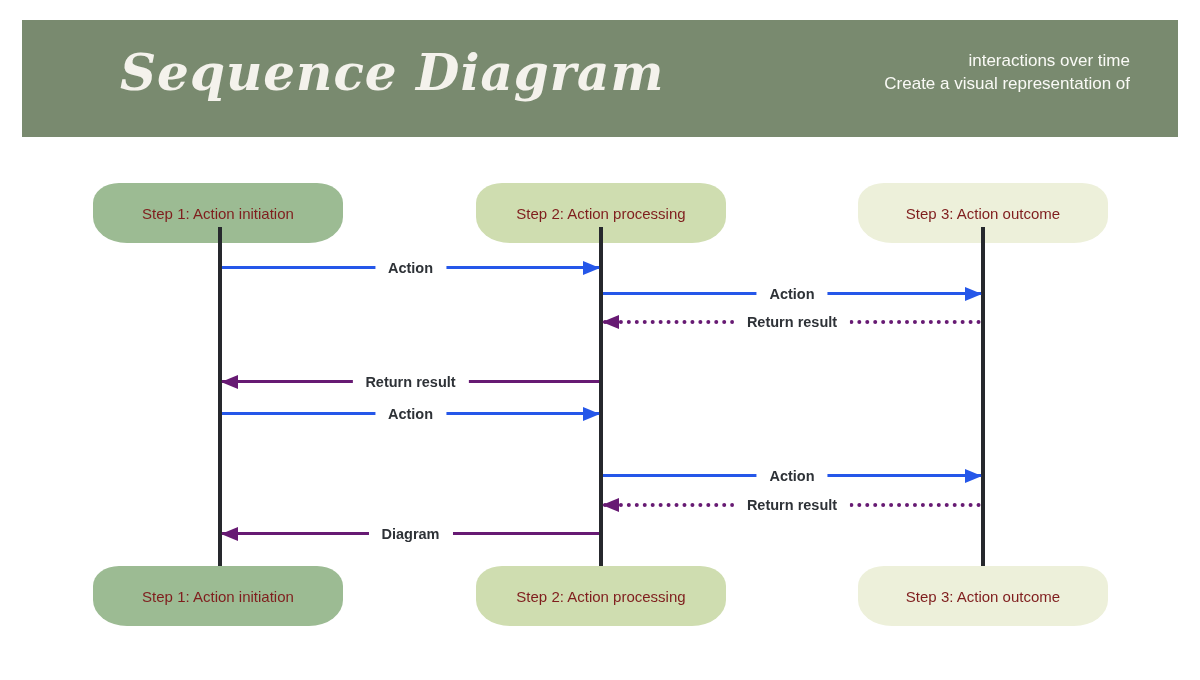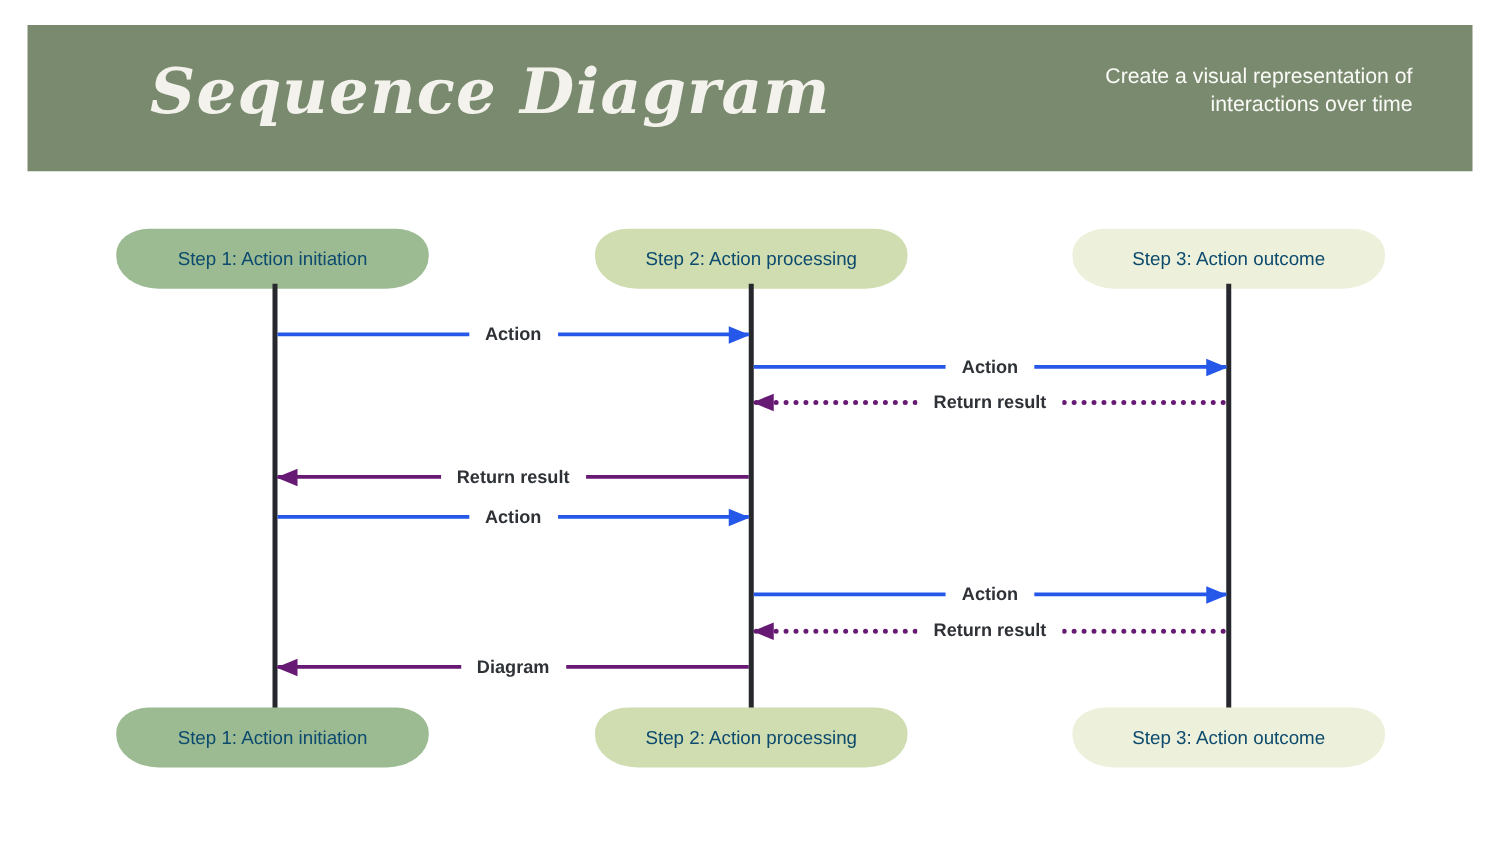--- a/index.html
+++ b/index.html
@@ -17,24 +17,24 @@
     font-style: italic; font-weight: bold;
     font-size: 50px; letter-spacing: 1px;
     color: #f4f2ec;
   }
   .header-subtitle {
     text-align: right; font-size: 17px; line-height: 1.35; color: #fafaf6;
   }
 
   
   .actor-box {
-    position: absolute; width: 250px; height: 48px;
+    position: absolute; width: 250px; height: 60px;
     border-radius: 26px 26px 34px 34px / 20px 20px 26px 26px;
     display: flex; align-items: center; justify-content: center;
-    font-size: 15px; color: #0c4a6e;
+    font-size: 15px; color: #7f1d1d;
   }
   .lifeline {
     position: absolute; width: 4px; top: 227px; height: 340px;
   }
 
   
   .msg { position: absolute; height: 0; }
   .msg .line {
     position: absolute; left: 0; top: 0; width: 100%; height: 0;
     border-top-width: 3px; border-top-style: solid;
@@ -51,22 +51,22 @@
     background: #ffffff; padding: 1px 13px;
     font-size: 14.5px; font-weight: bold; color: #2e3237; white-space: nowrap;
   }
 </style>
 </head>
 <body>
 
 <div class="header" style="background-color: rgb(121, 138, 111);">
   <div class="header-title" style="color: rgb(244, 242, 236);">Sequence Diagram</div>
   <div class="header-subtitle">
+    <div>interactions over time</div>
     <div>Create a visual representation of</div>
-    <div>interactions over time</div>
   </div>
 </div>
 
 <div class="actor-box" style="left: 93px; top: 183px; background-color: rgb(156, 187, 147);">
   <span>Step 1: Action initiation</span>
 </div>
 <div class="actor-box" style="left: 476px; top: 183px; background-color: rgb(207, 221, 176);">
   <span>Step 2: Action processing</span>
 </div>
 <div class="actor-box" style="left: 858px; top: 183px; background-color: rgb(237, 240, 218);">

